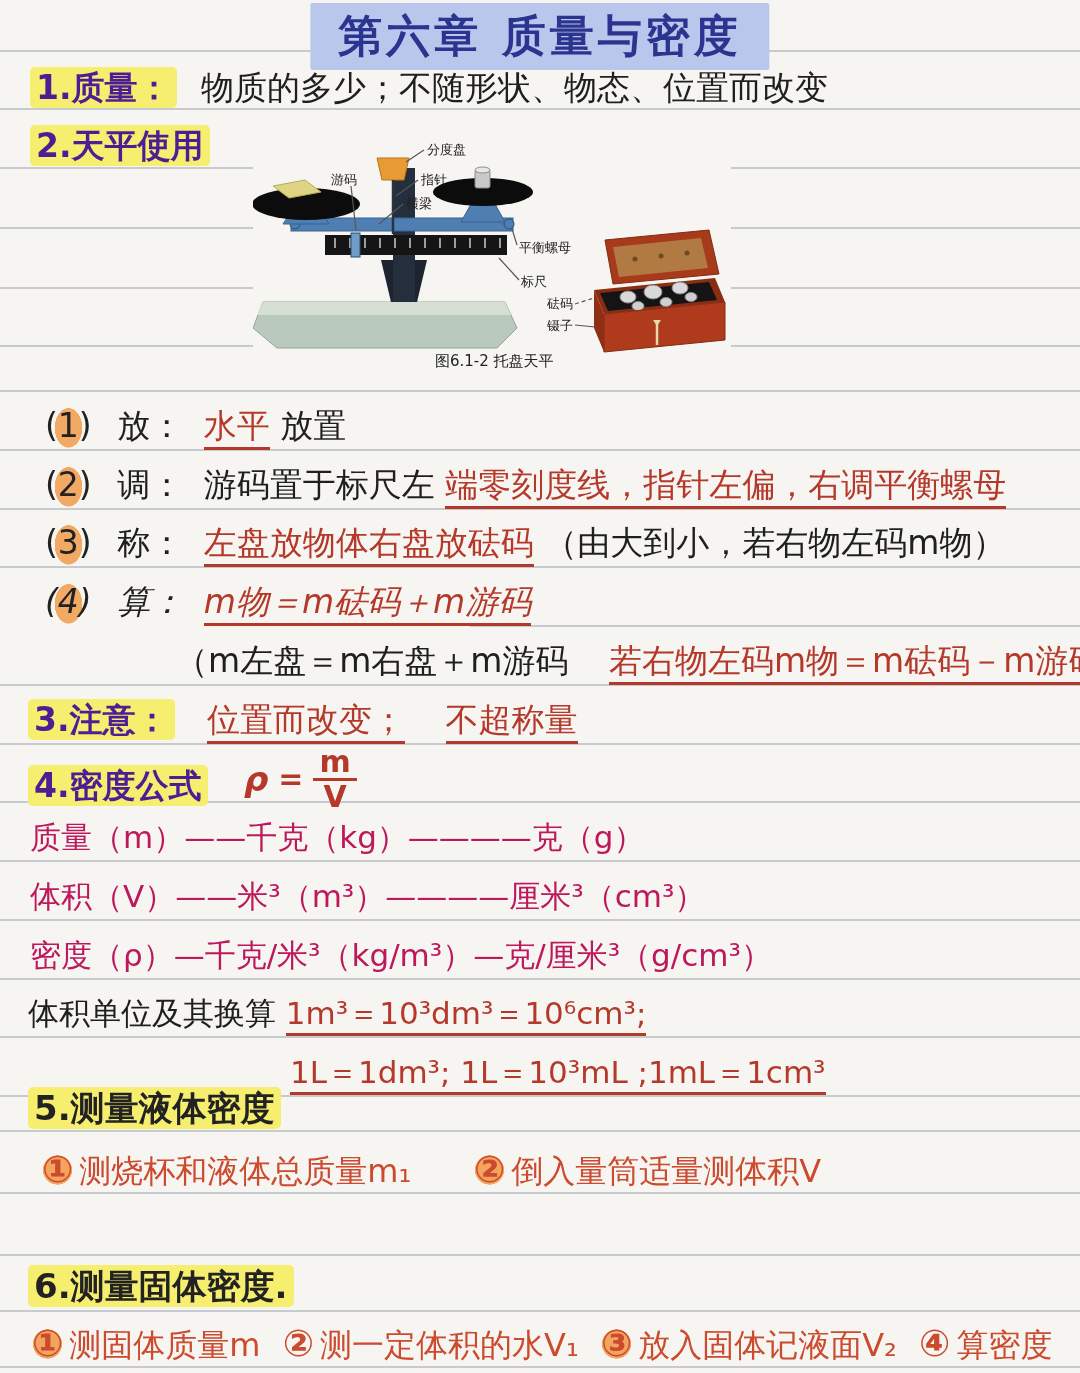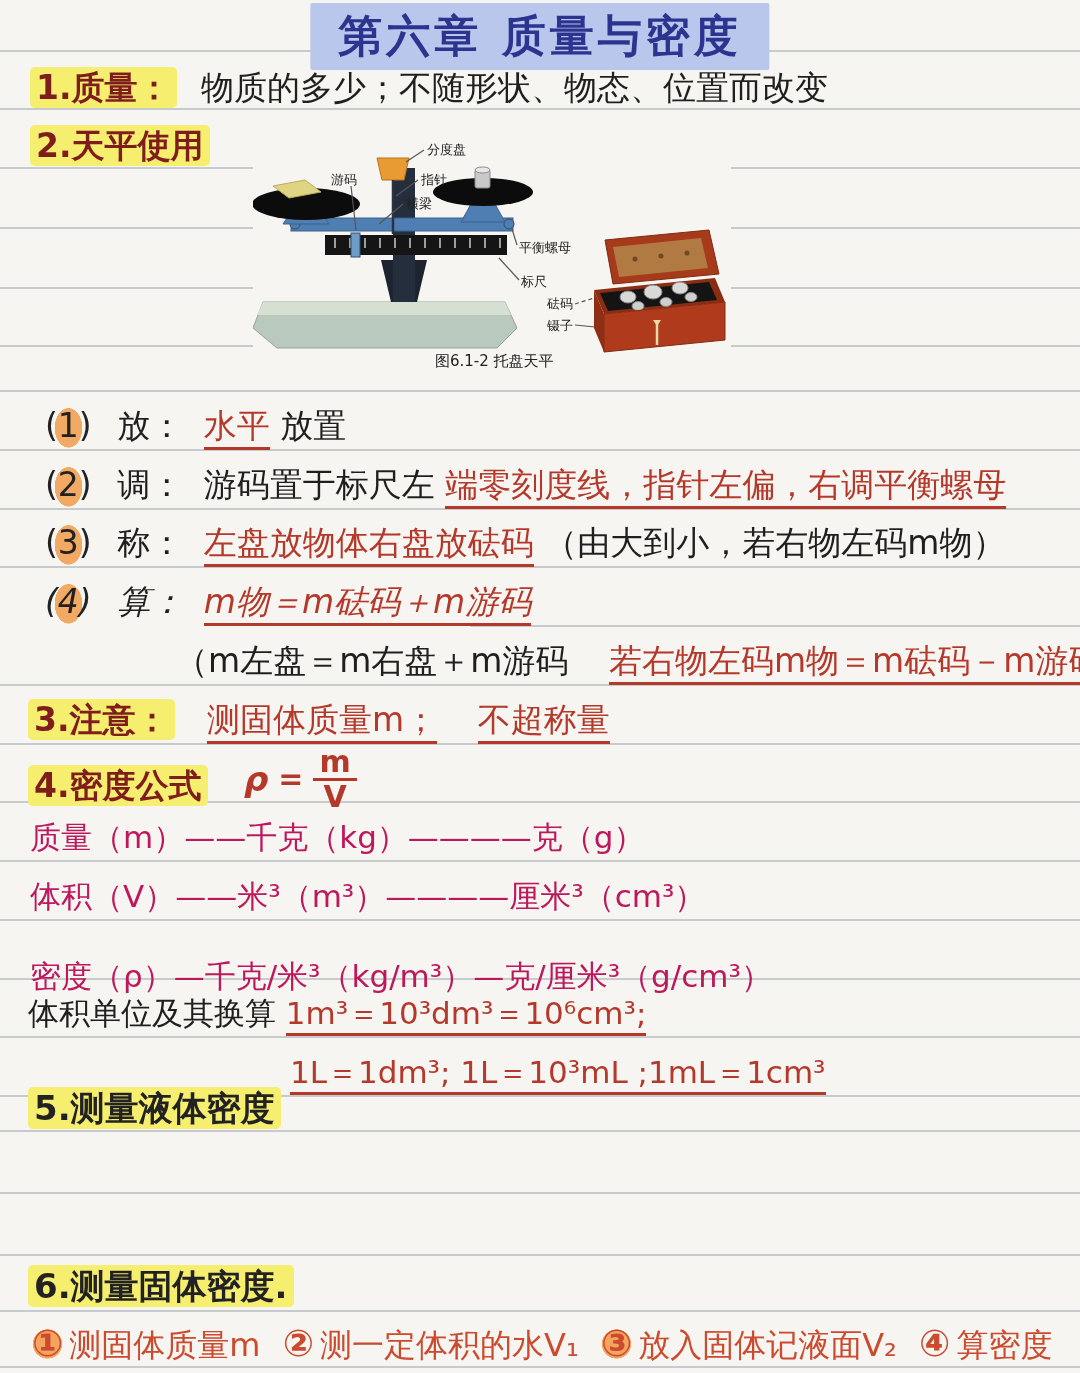--- a/index.html
+++ b/index.html
@@ -9,21 +9,21 @@
     font-family:"DejaVu Sans",sans-serif;color:#1f1f1f;
   }
   .rule{position:absolute;height:2px;background:#c7cbce;}
   .row{position:absolute;white-space:nowrap;font-size:33px;line-height:46px;}
   .title{
     position:absolute;top:3px;left:50%;transform:translateX(-50%);
     background:#bac7ec;color:#2b3590;font-size:44px;font-weight:bold;
     padding:4px 28px;border-radius:2px;letter-spacing:4px;z-index:5;
   }
   .hl-y{background:#f6ee6e;border-radius:5px;padding:1px 6px;}
-  .blue{color:#7f1d1d;font-weight:bold;}
+  .blue{color:#4c1d95;font-weight:bold;}
   .blueink{color:#be185d;}
   .black{color:#1f1f1f;}
   .red{color:#b5392b;}
   .rust{color:#cc4a2e;}
   .u{border-bottom:3px solid #b5392b;padding-bottom:2px;}
   .stepnum{
     display:inline-block;margin-right:12px;color:#222;
     background:radial-gradient(ellipse 14px 20px at 50% 54%, #f2a964 97%, rgba(242,169,100,0) 100%);
     padding:0 3px;
   }
@@ -199,52 +199,58 @@
     <span class="red u">m物＝m砝码＋m游码</span>
   </div>
 
   <div class="row" style="top:638px;left:175px;">
     <span class="black">（m左盘＝m右盘＋m游码</span>
     <span class="red u gap30">若右物左码m物＝m砝码－m游码）</span>
   </div>
 
   <div class="row" style="top:697px;left:28px;">
     <span class="hl-y blue">3.注意：</span>
-    <span class="red u" style="margin-left:22px;">测固体质量m；</span>
+    <span class="red u" style="margin-left:22px;">位置而改变；</span>
     <span class="red u gap30">不超称量</span>
   </div>
 
   <div class="row" style="top:752px;left:28px;">
     <span class="hl-y blue">4.密度公式</span>
     <span class="formula">
       <span class="rho">ρ</span>
       <span>=</span>
       <span class="frac">
         <span class="fnum">m</span>
         <span class="fden">V</span>
       </span>
     </span>
   </div>
 
   <div class="row blueink" style="top:814px;left:30px;font-size:31px;">质量（m）——千克（kg）————克（g）</div>
   <div class="row blueink" style="top:873px;left:30px;font-size:31px;">体积（V）——米³（m³）————厘米³（cm³）</div>
-  <div class="row blueink" style="top:932px;left:30px;font-size:31px;margin-top:21px;">密度（ρ）—千克/米³（kg/m³）—克/厘米³（g/cm³）</div>
+  <div class="row blueink" style="top:932px;left:30px;font-size:31px;">密度（ρ）—千克/米³（kg/m³）—克/厘米³（g/cm³）</div>
 
   <div class="row" style="top:990px;left:28px;font-size:31px;">
     <span class="black">体积单位及其换算</span>
     <span class="red u">1m³＝10³dm³＝10⁶cm³;</span>
   </div>
   <div class="row" style="top:1049px;left:290px;font-size:31px;">
     <span class="red u">1L＝1dm³; 1L＝10³mL ;1mL＝1cm³</span>
   </div>
 
   <div class="row" style="top:1088px;left:28px;line-height:40px;font-size:34px;">
     <span class="hl-y" style="color:#222;font-weight:bold;">5.测量液体密度</span>
   </div>
 
+  <div class="row srow" style="top:1148px;left:40px;font-size:32px;line-height:44px;">
+    <span class="circ filled">①</span><span class="rust seg">测烧杯和液体总质量m₁</span>
+    <span class="col2">
+      <span class="circ filled">②</span><span class="rust">倒入量筒适量测体积V</span>
+    </span>
+  </div>
 
 
   <div class="row" style="top:1266px;left:28px;line-height:40px;font-size:34px;">
     <span class="hl-y" style="color:#222;font-weight:bold;">6.测量固体密度.</span>
   </div>
 
   <div class="row srow" style="top:1322px;left:30px;font-size:32px;line-height:44px;">
     <span class="circ filled">①</span><span class="rust seg">测固体质量m</span>
     <span class="circ">②</span><span class="rust seg">测一定体积的水V₁</span>
     <span class="circ filled">③</span><span class="rust seg">放入固体记液面V₂</span>

